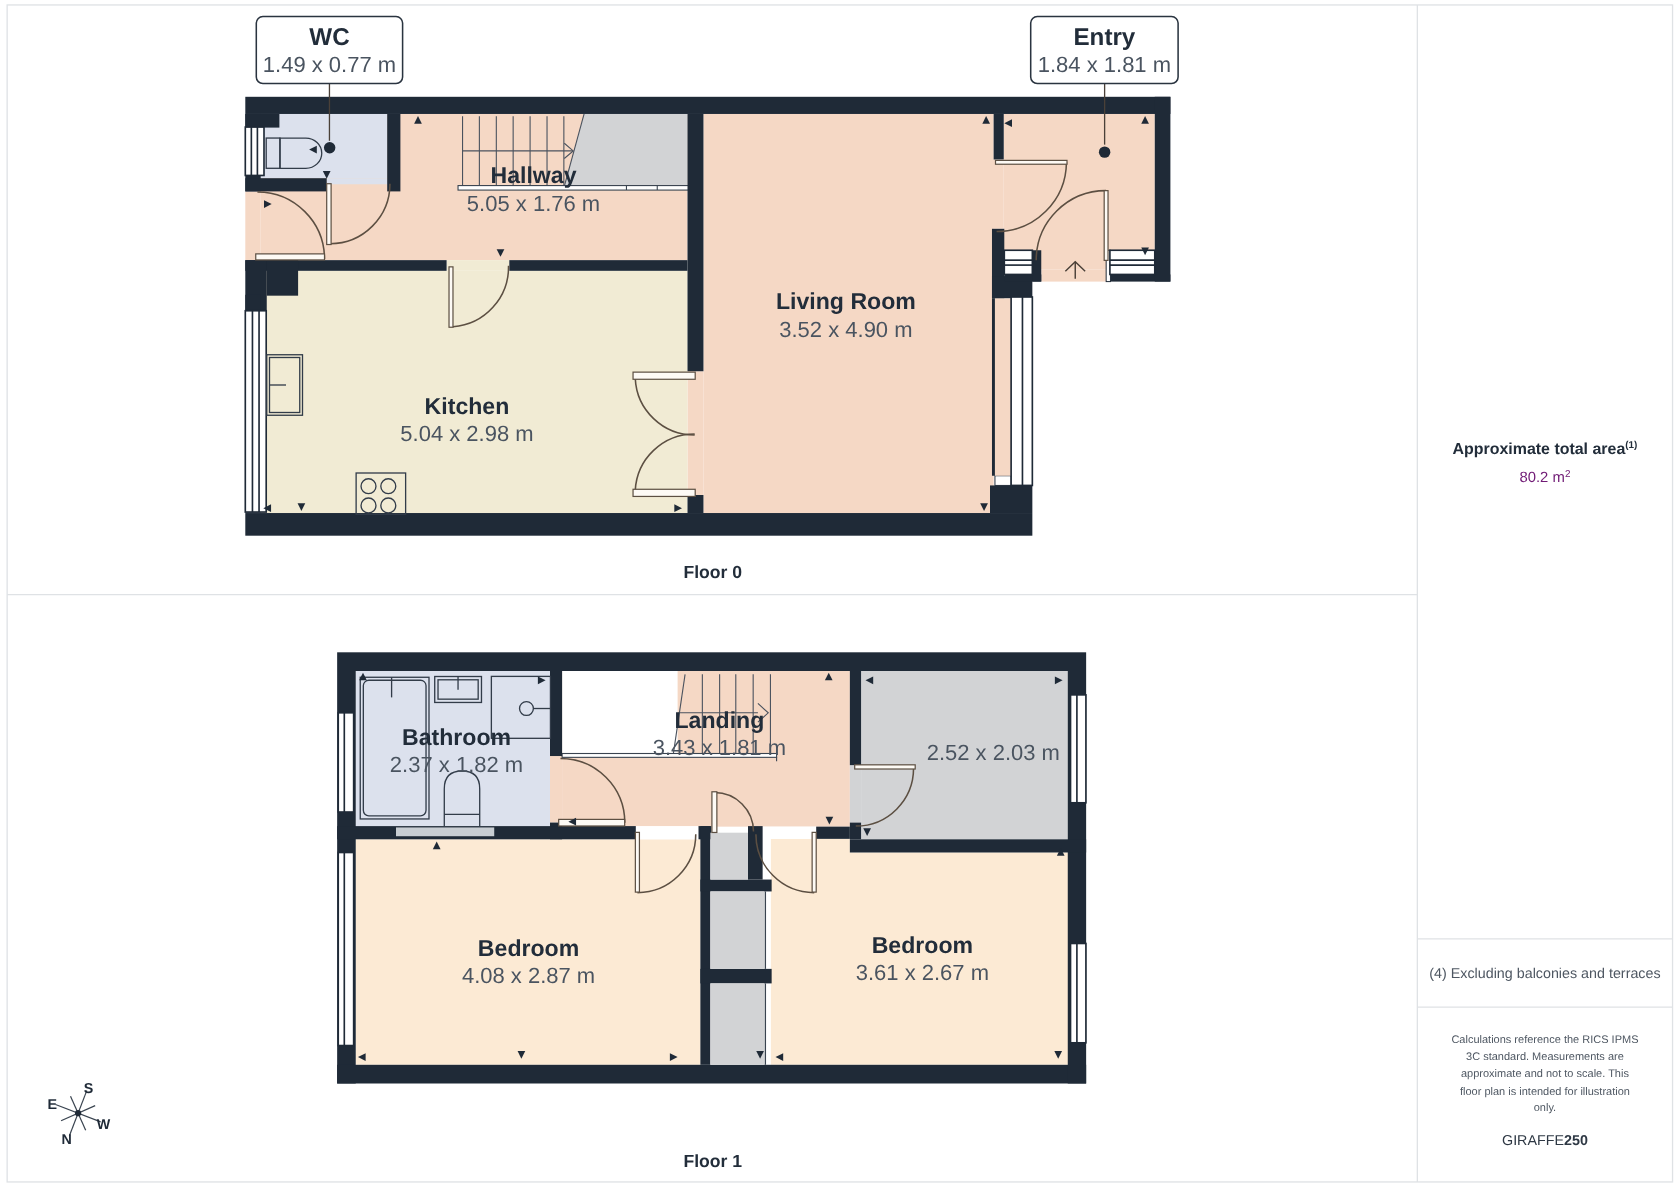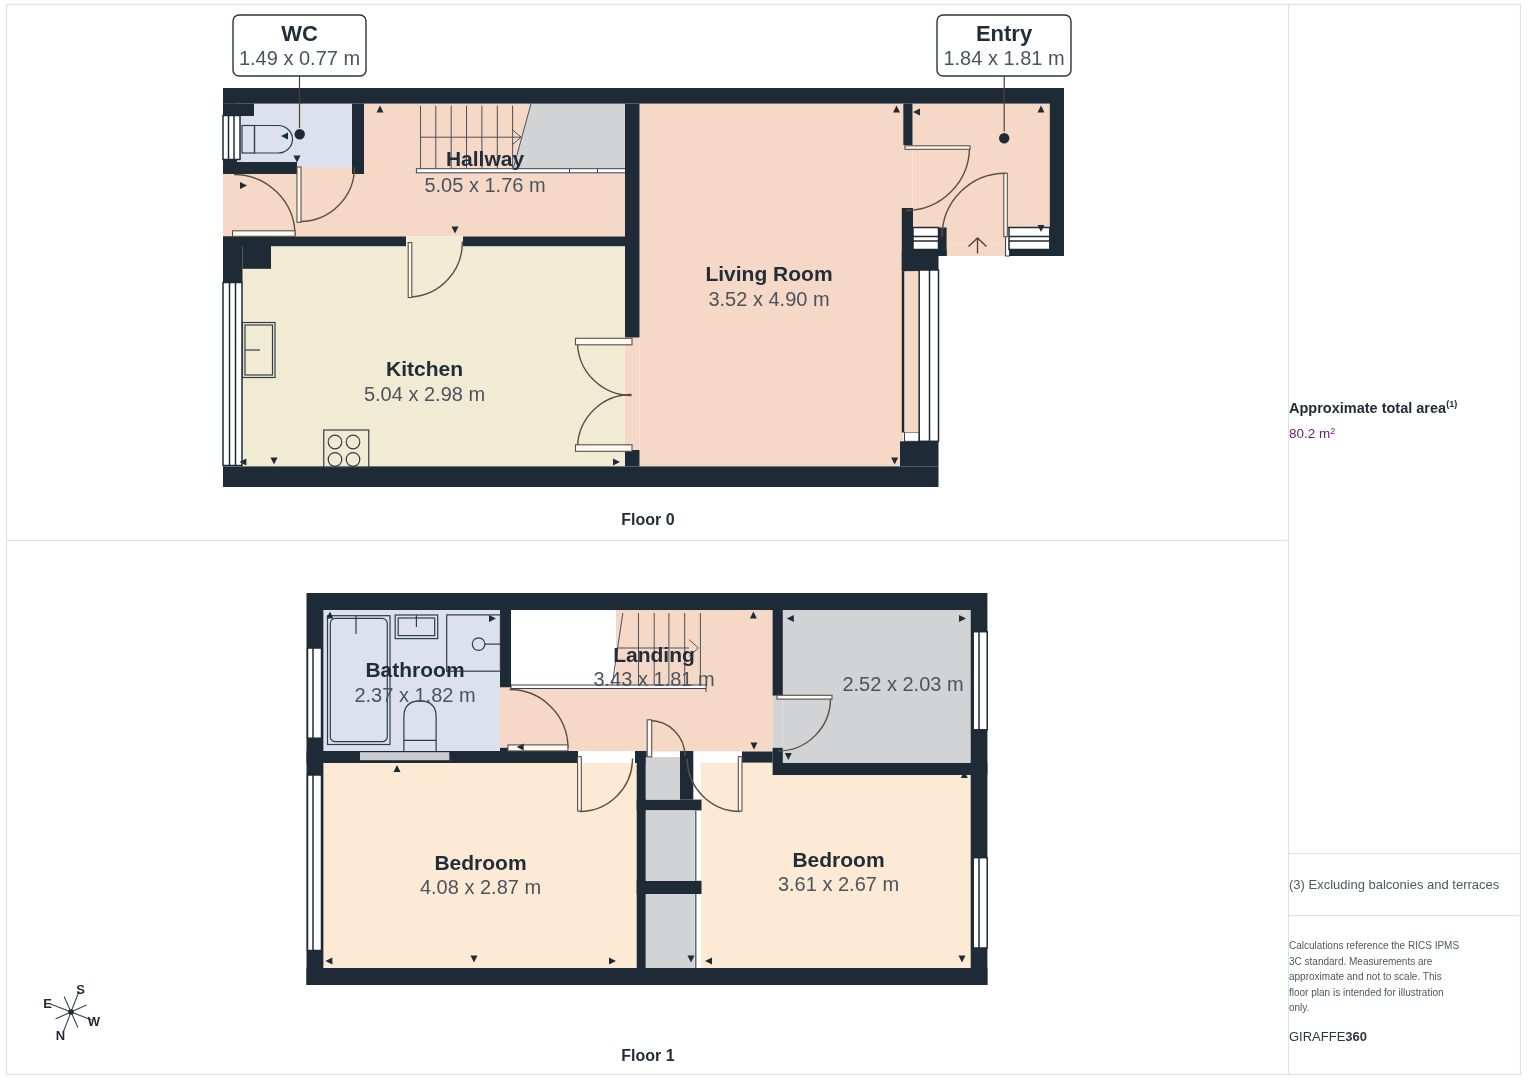--- a/index.html
+++ b/index.html
@@ -1,18 +1,18 @@
 <!DOCTYPE html>
 <html><head>
 <meta charset="utf-8">
 <style>
   html,body{margin:0;padding:0;background:#ffffff;width:1527px;height:1080px;overflow:hidden;}
   body{font-family:"Liberation Sans", sans-serif;}
   .abs{position:absolute;}
-  .sidetext{position:absolute;color:#4e5762;}
+  .sidetext{position:absolute;text-align:center;color:#4e5762;}
 </style>
 </head>
 <body>
 
 <svg class="abs" style="left:0;top:0" width="1527" height="1080" viewBox="0 0 1527 1080">
 <defs></defs>
 
 <g id="borders" fill="none" stroke="#dfe2e5" stroke-width="1.2">
   <rect x="6.5" y="4.5" width="1514" height="1070"></rect>
   <line x1="1288.5" y1="4.5" x2="1288.5" y2="1074.5"></line>
@@ -468,17 +468,17 @@
     <text x="94" y="1026">W</text>
     <text x="60.5" y="1040">N</text>
   </g>
 </g>
 </svg>
 
 <div class="sidetext" style="left:1289px;top:399px;width:231px;font-size:14.5px;font-weight:bold;color:#222d3a;">Approximate total area<span style="font-size:9px;vertical-align:6px;">(1)</span></div>
 
 <div class="sidetext" style="left:1289px;top:426px;width:231px;font-size:13.5px;color:#701a75;">80.2 m<span style="font-size:9px;vertical-align:4px;">2</span></div>
 
-<div class="sidetext" style="left:1289px;top:877px;width:231px;font-size:13px;">(3) Excluding balconies and terraces</div>
+<div class="sidetext" style="left:1289px;top:877px;width:231px;font-size:13px;">(4) Excluding balconies and terraces</div>
 
 <div class="sidetext" style="left:1289px;top:938px;width:231px;font-size:10px;line-height:15.5px;">Calculations reference the RICS IPMS<br>3C standard. Measurements are<br>approximate and not to scale. This<br>floor plan is intended for illustration<br>only.</div>
 
-<div class="sidetext" style="left:1289px;top:1029px;width:231px;font-size:13px;color:#2e3844;">GIRAFFE<b>360</b></div>
+<div class="sidetext" style="left:1289px;top:1029px;width:231px;font-size:13px;color:#2e3844;">GIRAFFE<b>250</b></div>
 
 </body></html>

